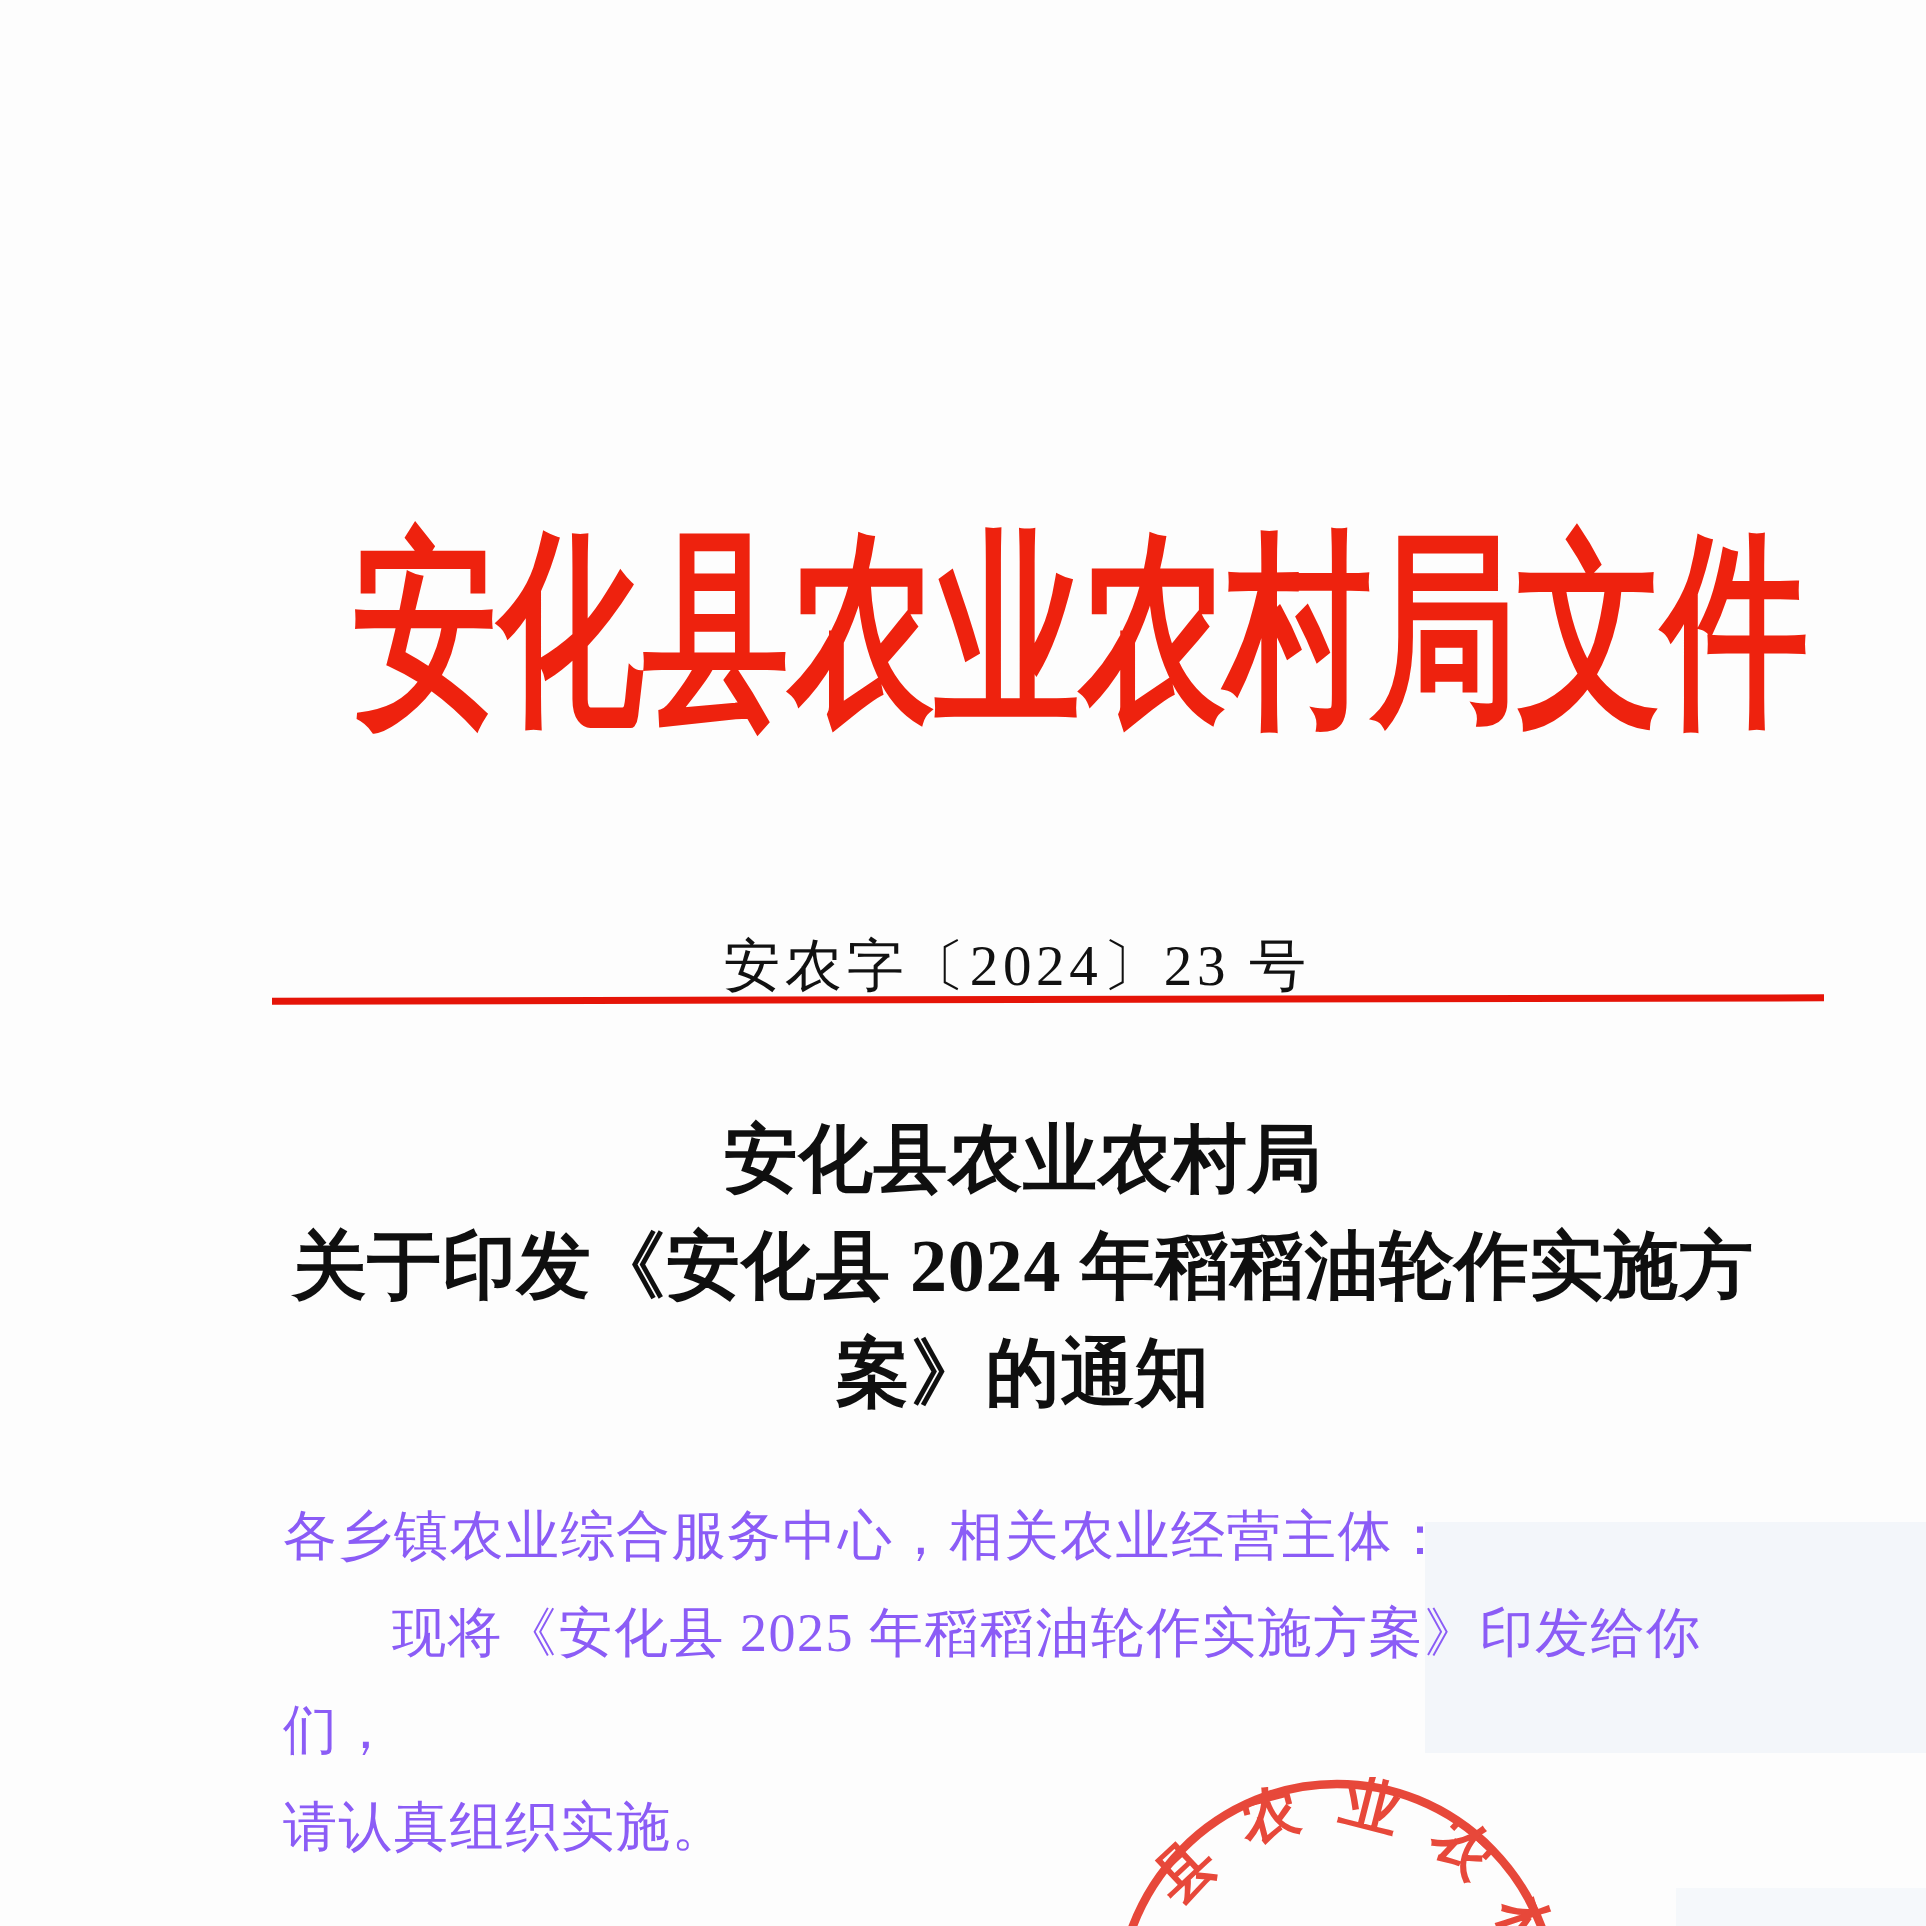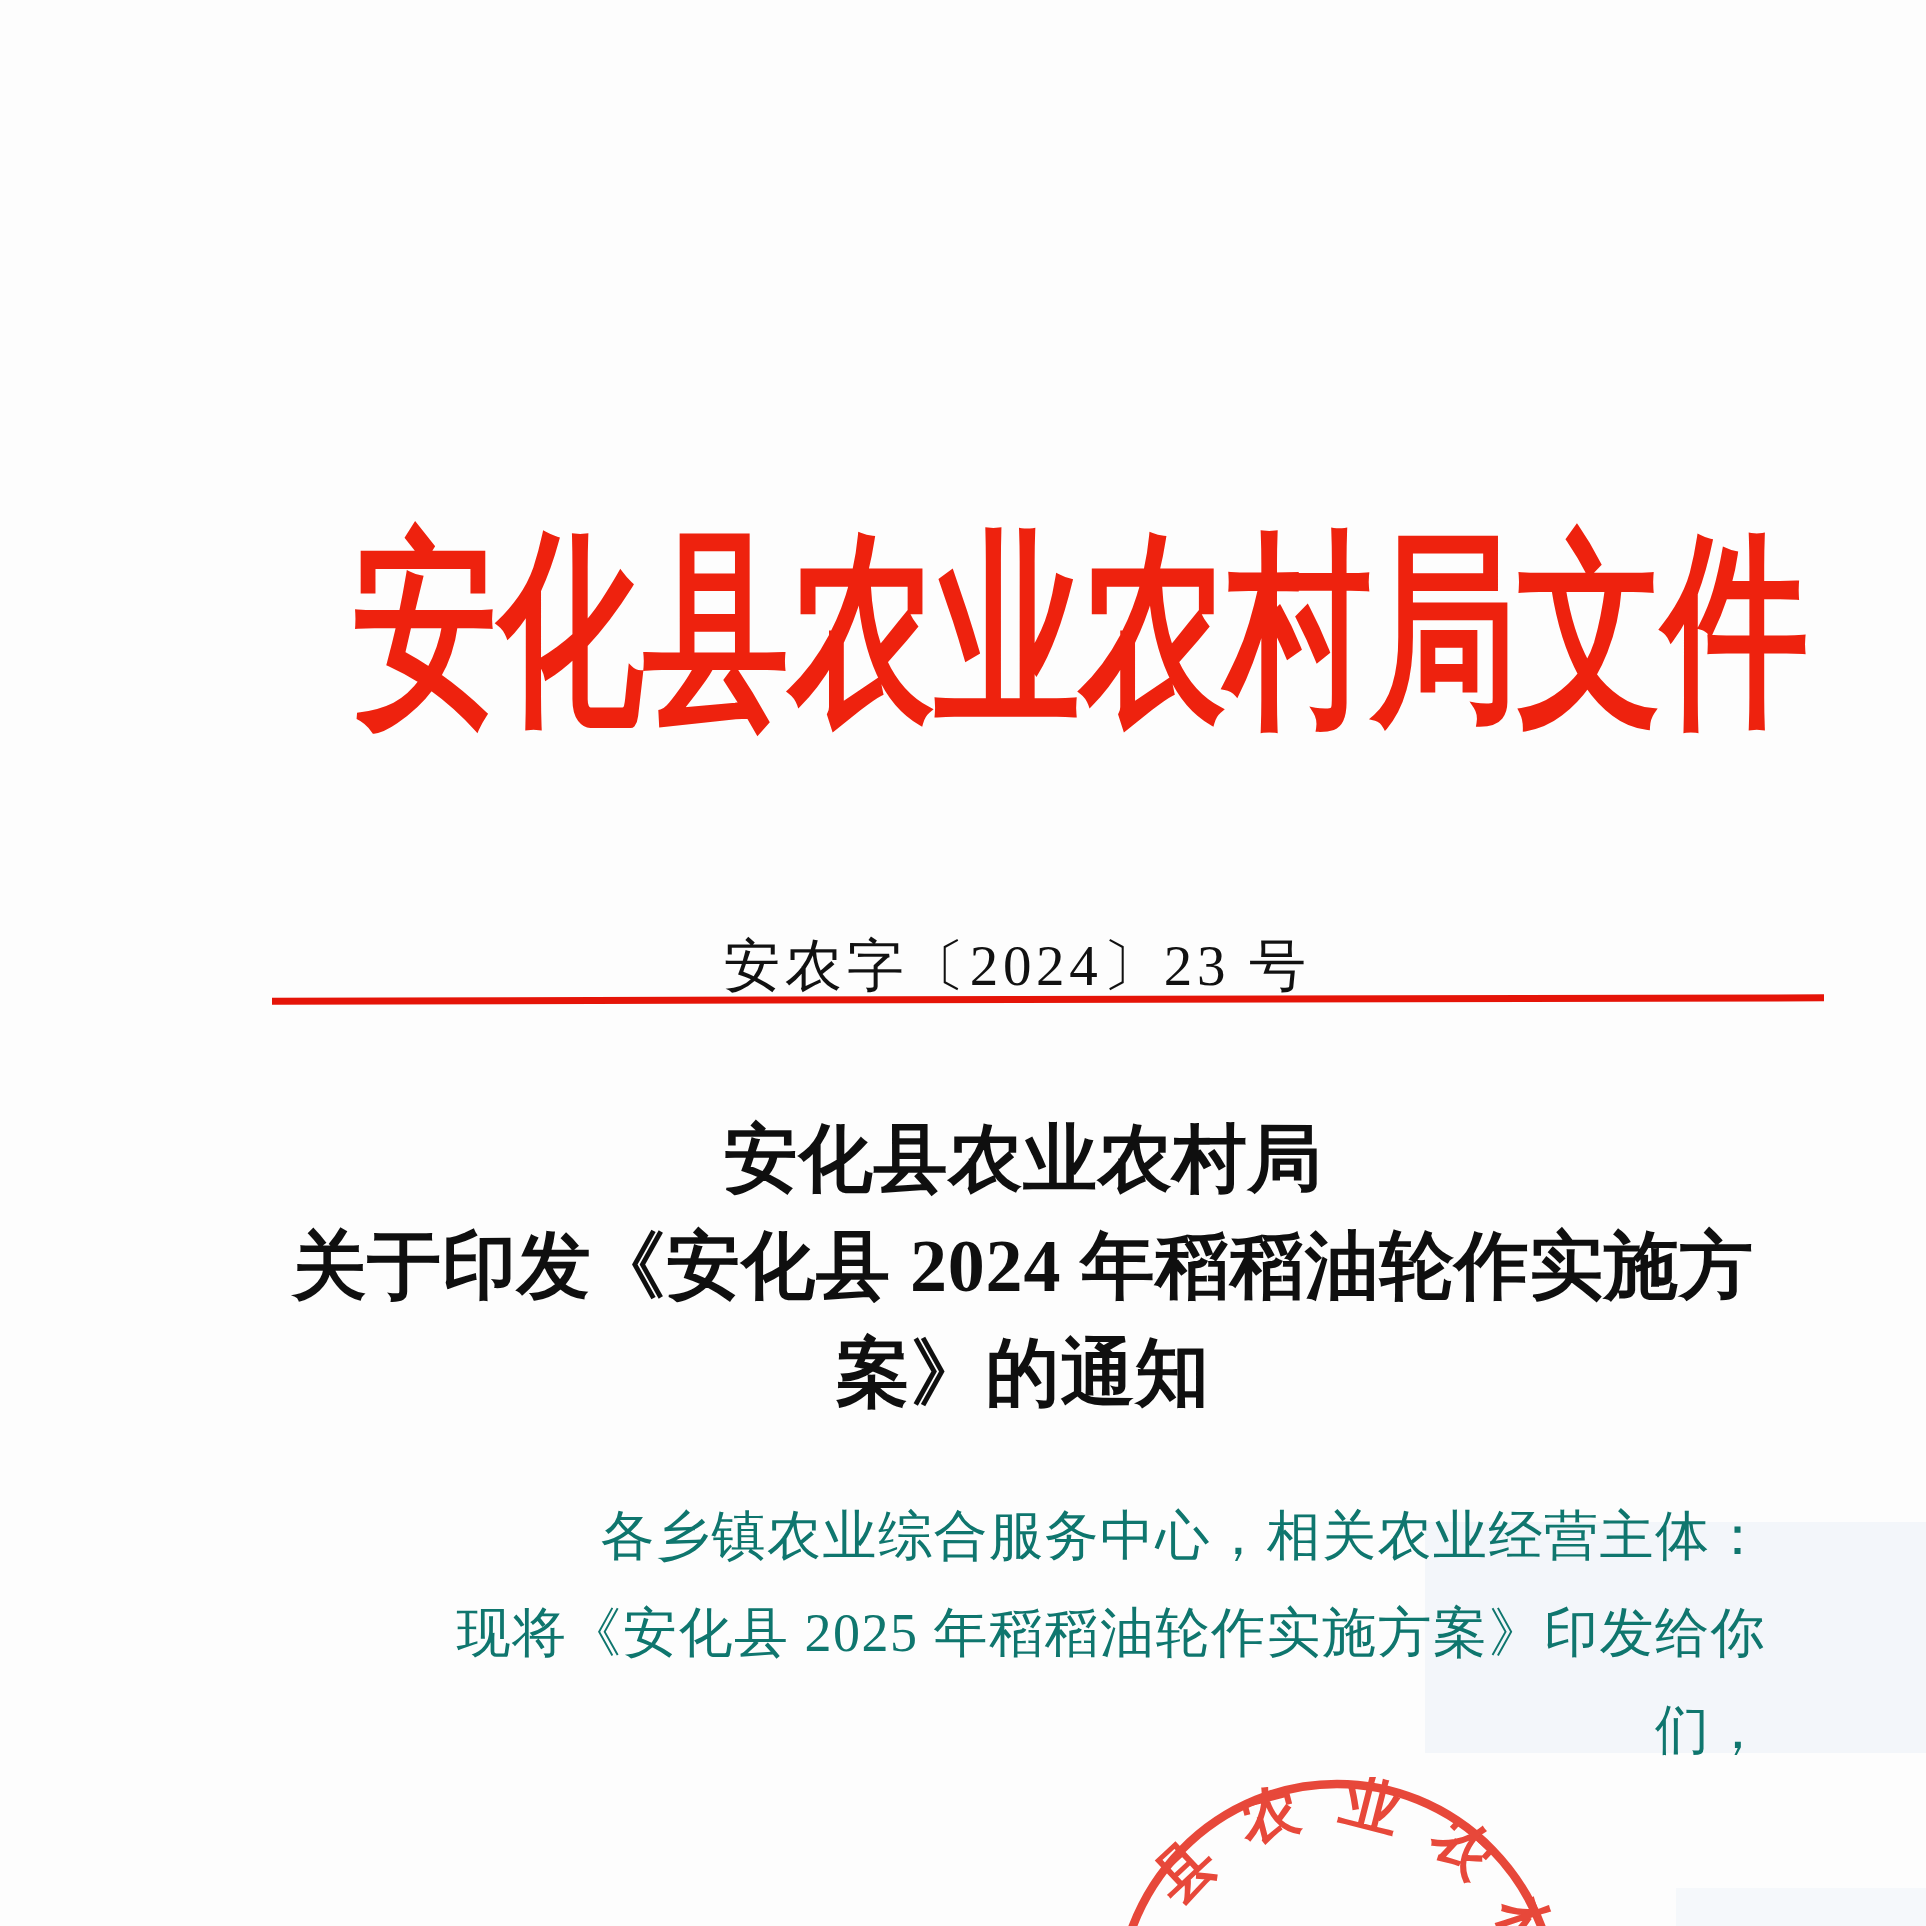--- a/index.html
+++ b/index.html
@@ -54,23 +54,22 @@
     text-align:center;
     font-weight:700;
     font-size:74px;line-height:107px;
     color:#0f0f0f;
     letter-spacing:0.8px;
   }
   
   .body-block{
     position:absolute;left:283px;top:1488px;width:1483px;
     font-size:54px;line-height:97px;
-    color:#0f766e;
+    color:#8b5cf6;
     letter-spacing:1.5px;
-    text-align:right;
   }
   .indent-2em{text-indent:109px;}
   
   .seal{
     position:absolute;left:1105px;top:1777px;
     width:464px;height:464px;
     opacity:0.92;
   }
   .seal-red-stroke{stroke:var(--seal-red);fill:none;}
   .seal-red-fill{fill:var(--seal-red);}
@@ -105,20 +104,21 @@
 
   <div class="notice-title">
     <div>安化县农业农村局</div>
     <div>关于印发《安化县 2024 年稻稻油轮作实施方</div>
     <div>案》的通知</div>
   </div>
 
   <div class="body-block">
     <div>各乡镇农业综合服务中心，相关农业经营主体：</div>
     <div class="indent-2em">现将《安化县 2025 年稻稻油轮作实施方案》印发给你们，</div>
+    <div>请认真组织实施。</div>
   </div>
 
   <svg class="seal" viewBox="0 0 1200 1200" aria-hidden="true">
     <ellipse cx="600" cy="600" rx="568" ry="582" stroke-width="22" class="seal-red-stroke"></ellipse>
     <defs>
       <path id="sealArcPath" d="M 168,810 A 480 480 0 1 1 1032,810" fill="none"></path>
       <path id="sealSerialPath" d="M 227,815 A 430 430 0 0 0 973,815" fill="none"></path>
     </defs>
     <polygon class="seal-red-fill" points="600,397 651,545 807,548 683,642 728,791 600,702 472,791 517,642 393,548 549,545"></polygon>
     <text class="seal-arc-text">

